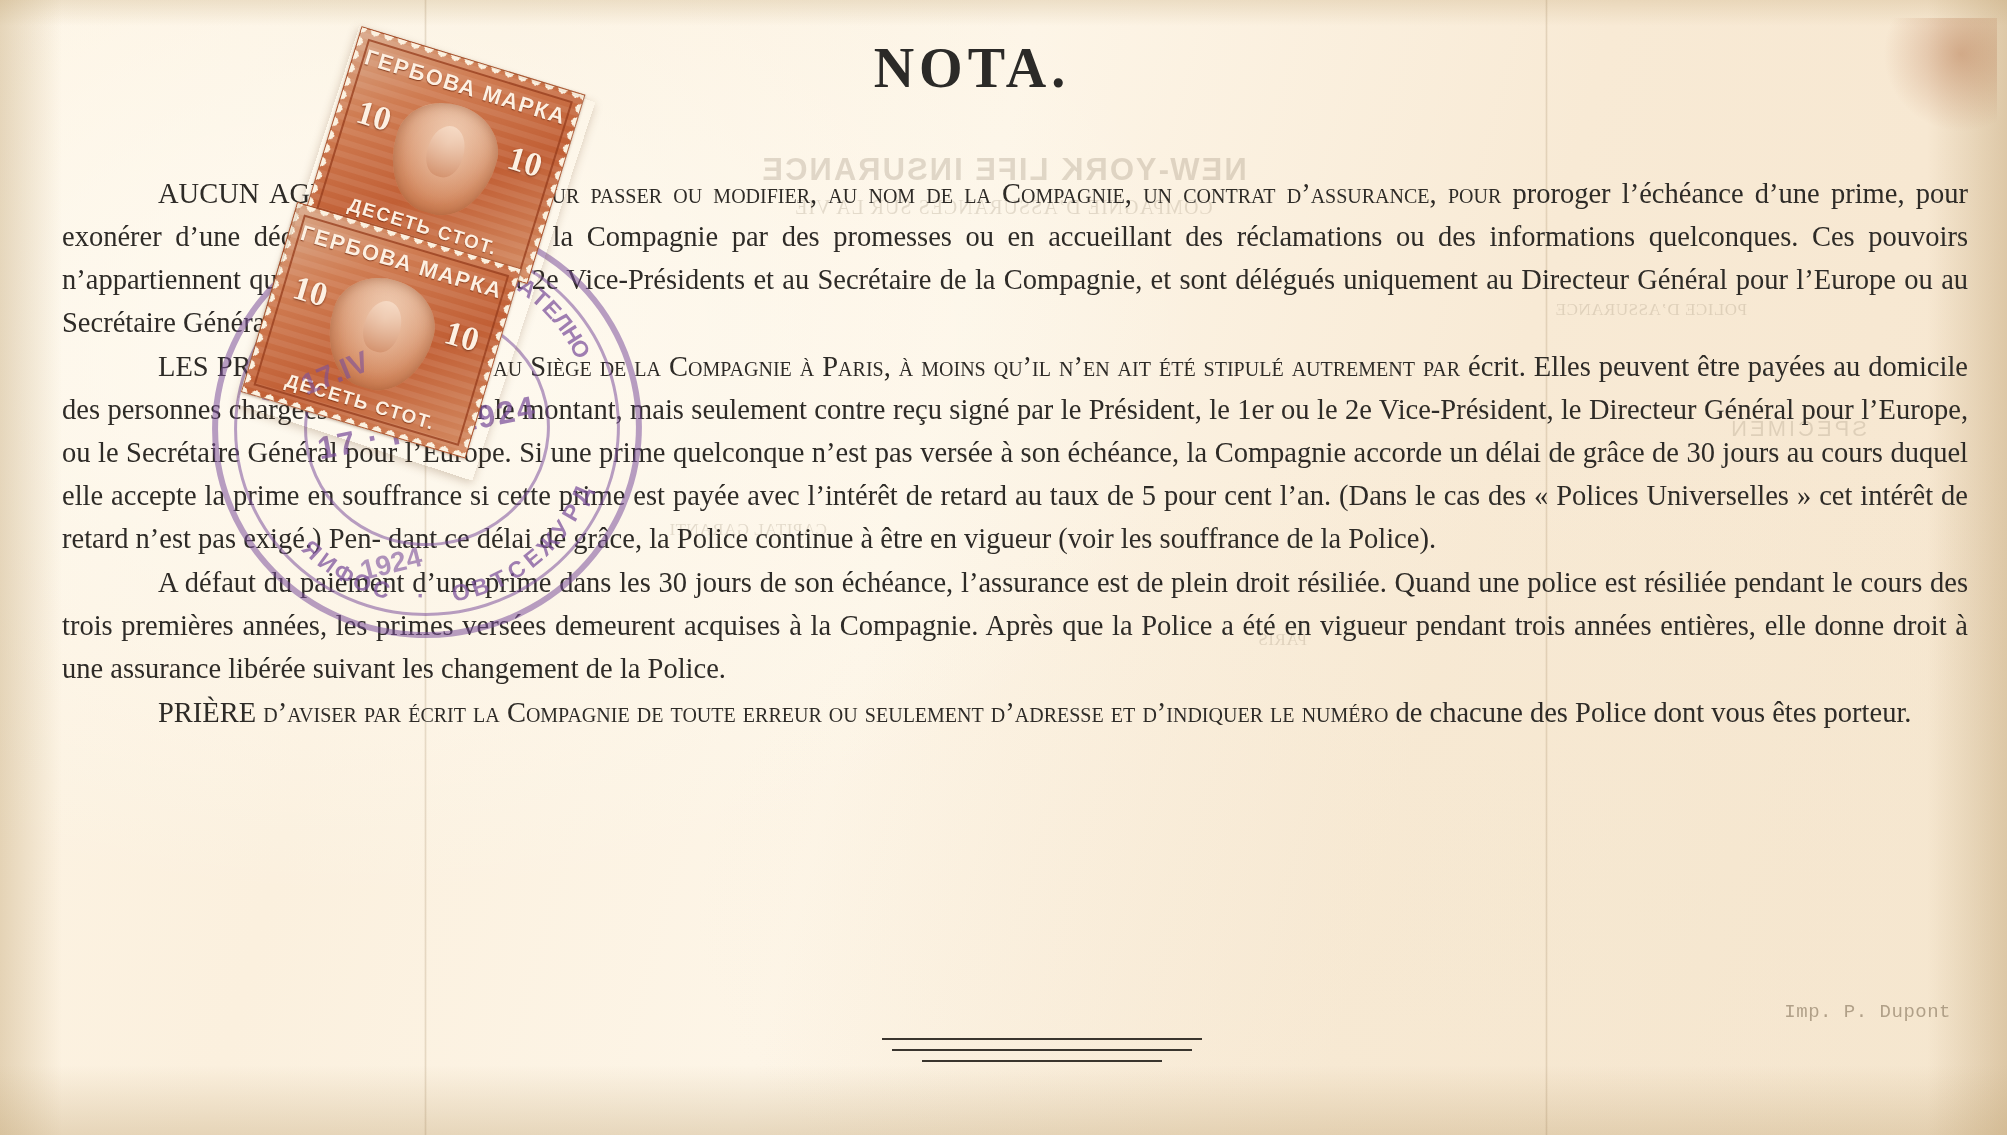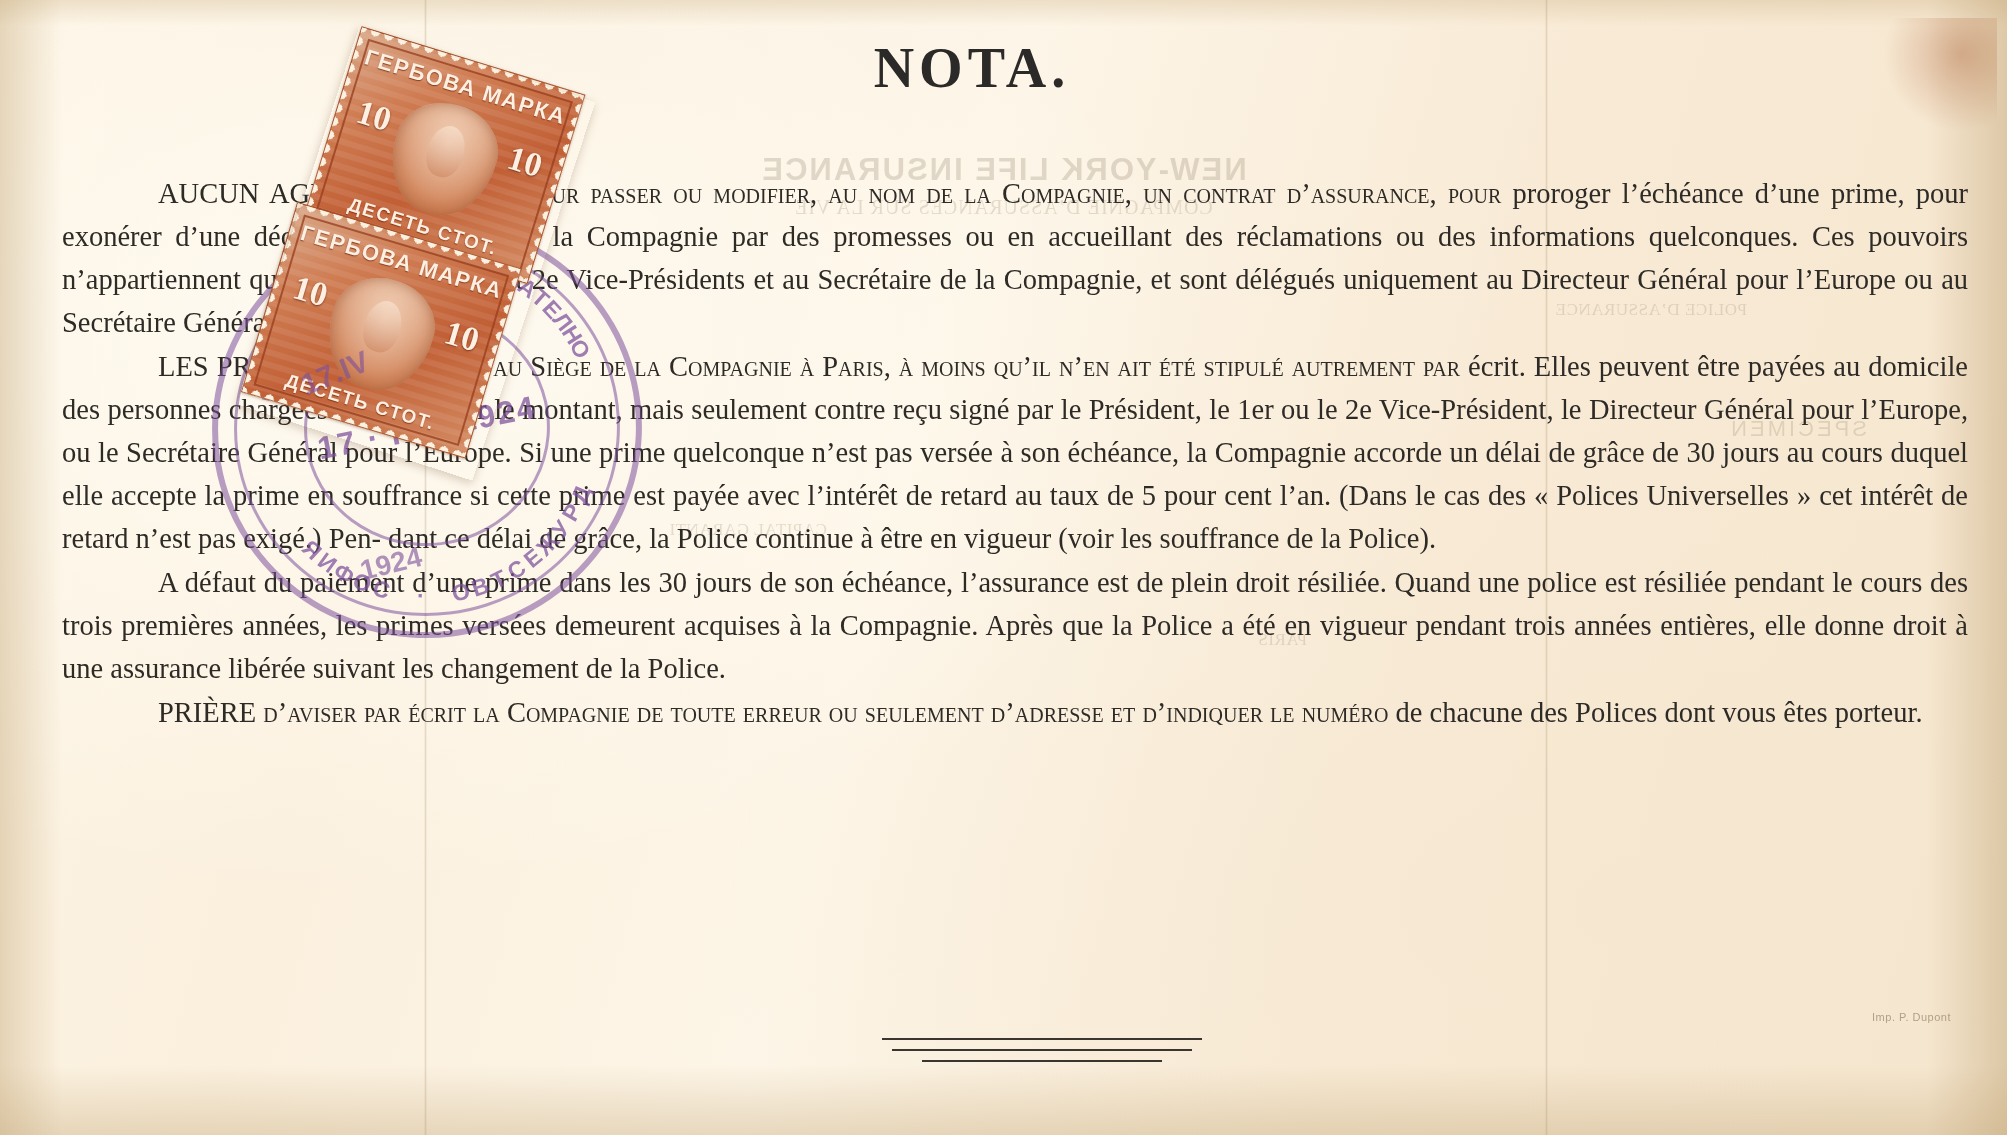--- a/index.html
+++ b/index.html
@@ -148,24 +148,24 @@
     margin-bottom: 9px;
   }
   .rules .r.r2 { width: 300px; margin-left: 10px; height: 2px; }
   .rules .r.r3 { width: 240px; margin-left: 40px; height: 2px; }
 
   
   .margin-note {
     position: absolute;
     right: 56px;
     bottom: 112px;
-    font-size: 11px;
+    font-size: 19px;
     color: #a08f77;
     letter-spacing: 0.5px;
-    font-family: Liberation Sans, sans-serif;
+    font-family: Liberation Mono, monospace;
     opacity: 0.8;
   }
 
   
   #handstamp {
     position: absolute;
     left: 212px;
     top: 218px;
     width: 430px;
     height: 420px;
@@ -371,21 +371,21 @@
 
       <p>
         <span>A défaut du paiement d’une prime dans les 30 jours de son échéance, l’assurance est de plein droit résiliée.</span>
         <span>Quand une police est résiliée pendant le cours des trois premières années, les primes versées demeurent acquises à la</span>
         <span>Compagnie. Après que la Police a été en vigueur pendant trois années entières, elle donne droit à une assurance</span>
         <span>libérée suivant les changement de la Police.</span>
       </p>
 
       <p>
         <span class="smallcap">PRIÈRE d’aviser par écrit la Compagnie de toute erreur ou seulement d’adresse et d’indiquer le numéro</span>
-        <span>de chacune des Polices dont vous êtes porteur.</span>
+        <span>de chacune des Police dont vous êtes porteur.</span>
       </p>
 
     </div>
 
     <div class="rules">
       <div class="r r1"></div>
       <div class="r r2"></div>
       <div class="r r3"></div>
     </div>
   </div>

